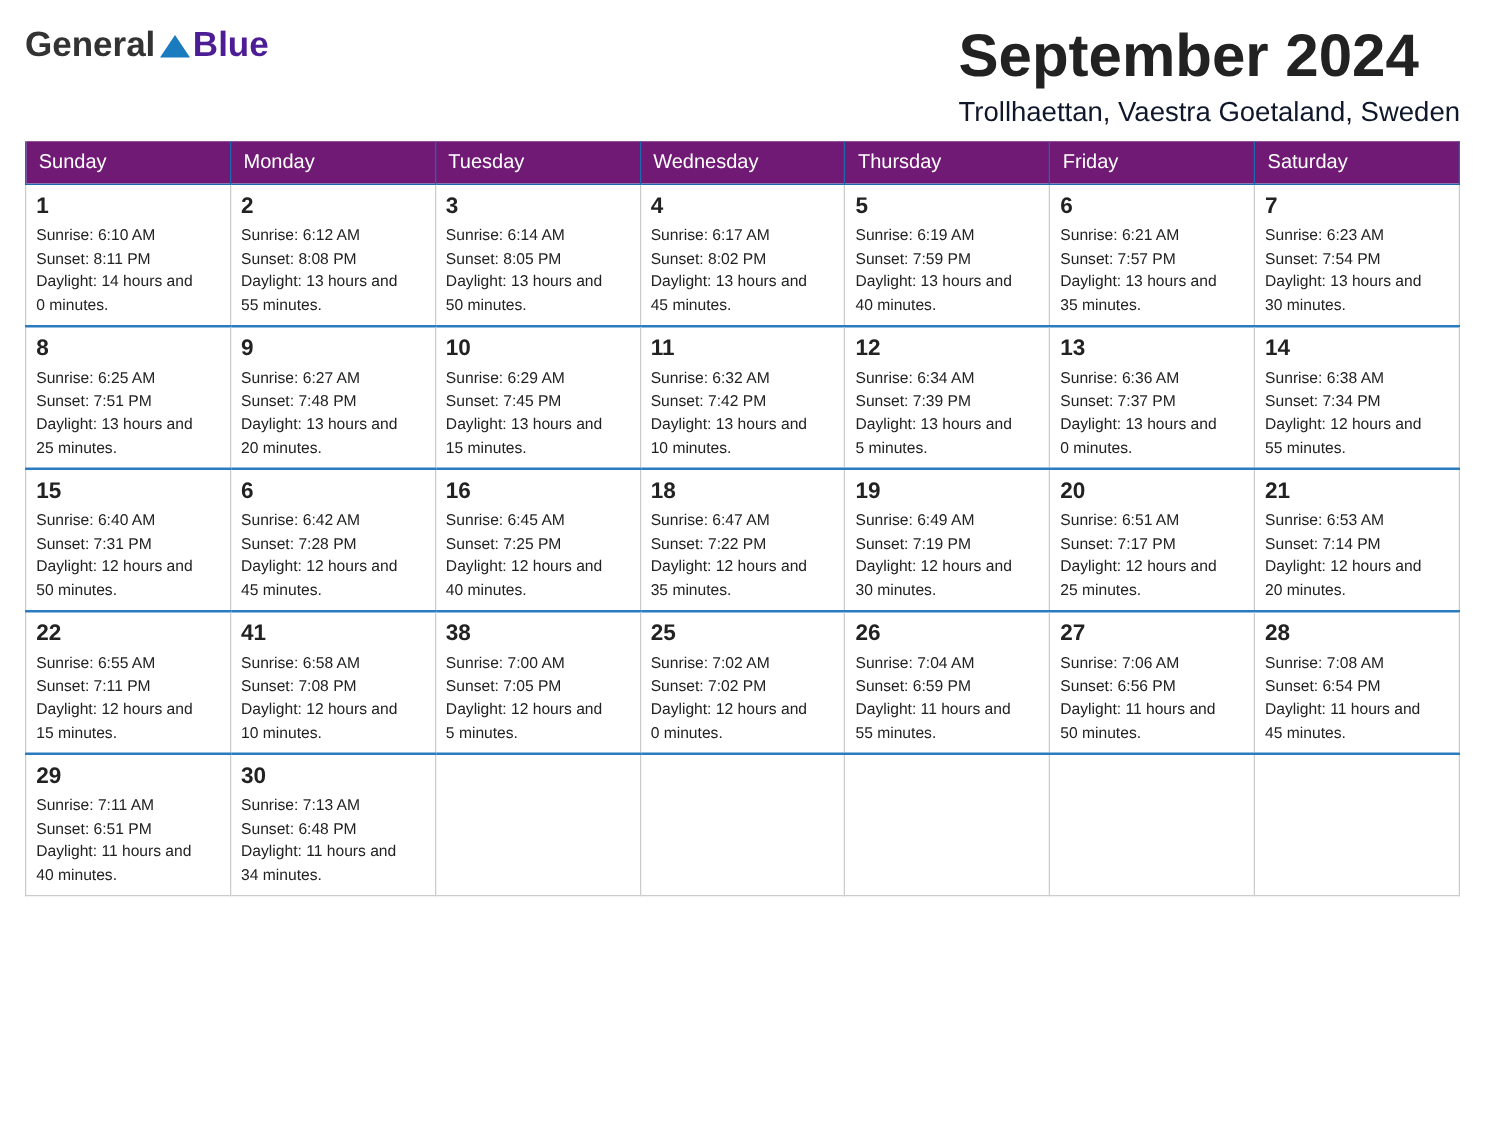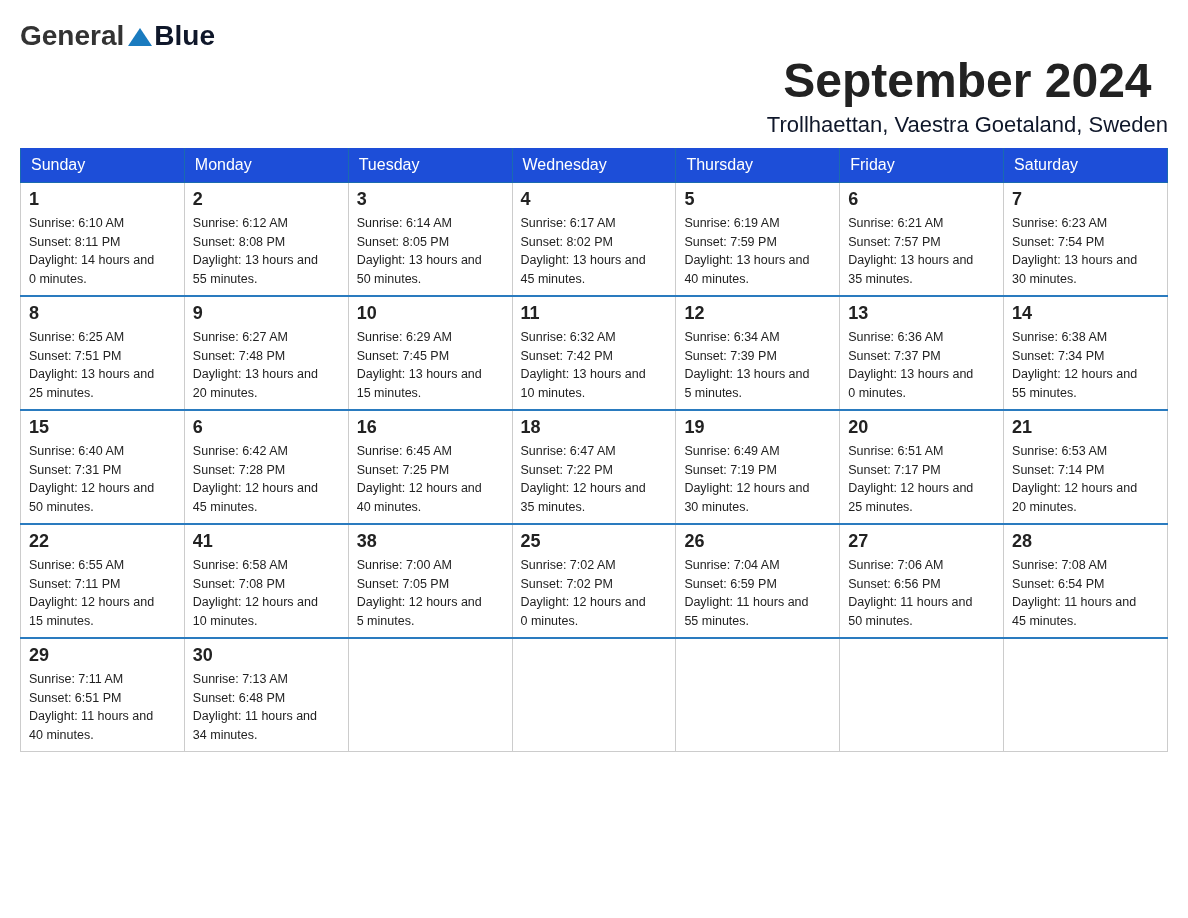--- a/index.html
+++ b/index.html
@@ -22,49 +22,48 @@
       gap: 0px;
     }
     .logo-text-general {
       font-size: 28px;
       font-weight: bold;
       color: #333;
     }
     .logo-text-blue {
       font-size: 28px;
       font-weight: bold;
-      color: #0f172a;
+      color: #4c1d95;
     }
     .logo-icon {
       width: 28px;
       height: 28px;
       margin-left: 2px;
     }
     .title-block {
-      text-align: center;
-      margin-top: 35px;
+      text-align: left;
     }
     .month-title {
       font-size: 48px;
       font-weight: bold;
       color: #222;
       line-height: 1.1;
     }
     .location-title {
       font-size: 22px;
       color: #0f172a;
       margin-top: 4px;
     }
     .calendar {
       width: 100%;
       border-collapse: collapse;
       margin-top: 8px;
     }
     .calendar th {
-      background: #1d4ed8;
+      background: #701a75;
       color: #fff;
       font-size: 16px;
       font-weight: normal;
       padding: 8px 10px;
       text-align: left;
       border: 1px solid #1a6aaf;
     }
     .calendar td {
       vertical-align: top;
       border: 1px solid #ccc;

